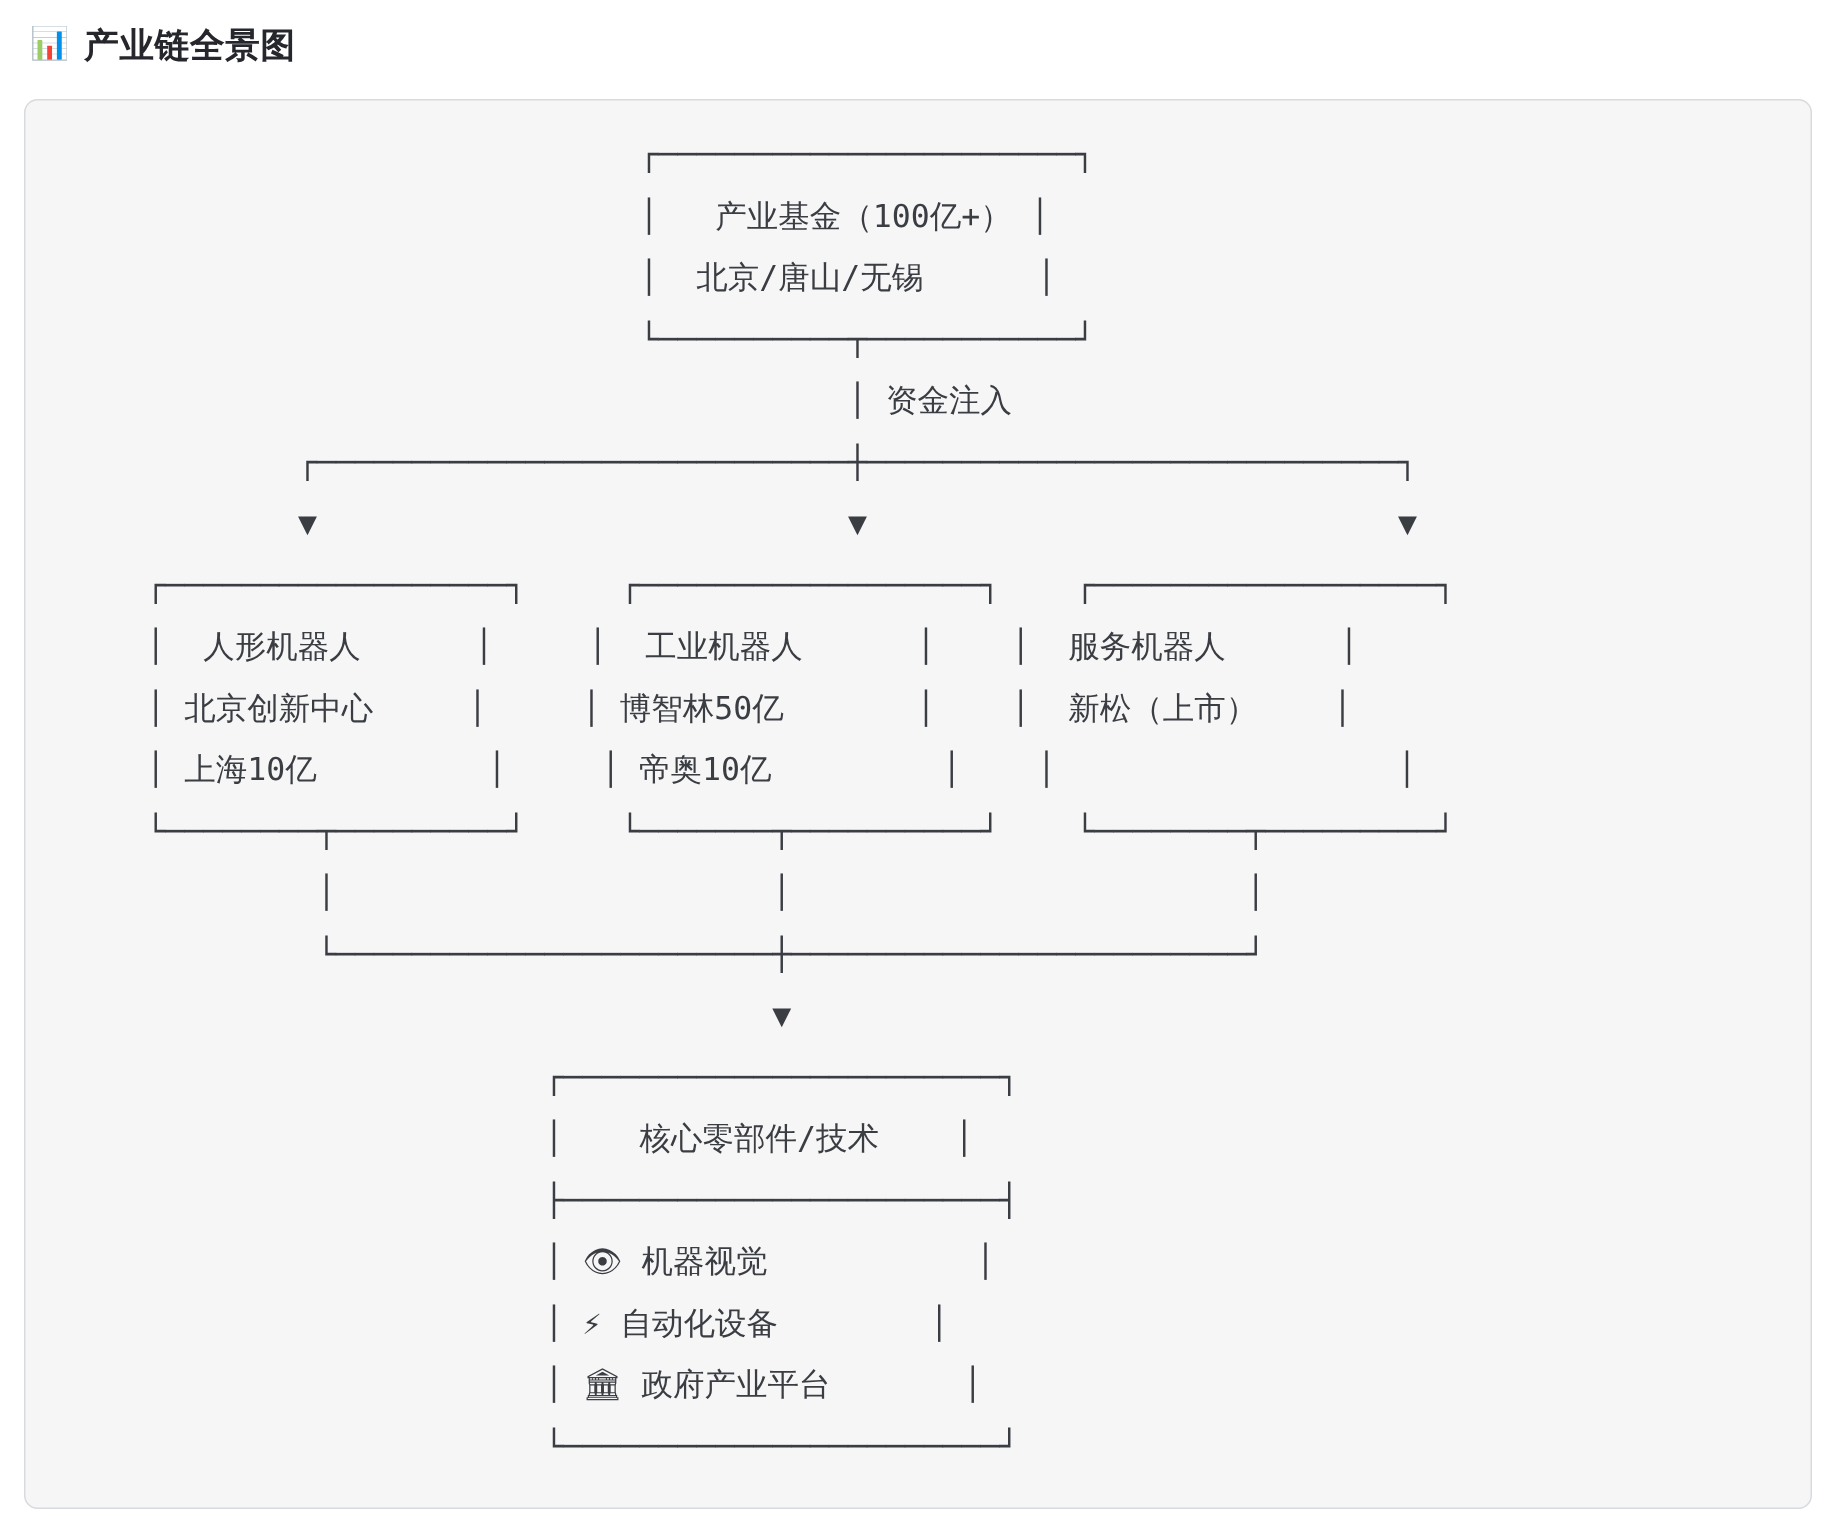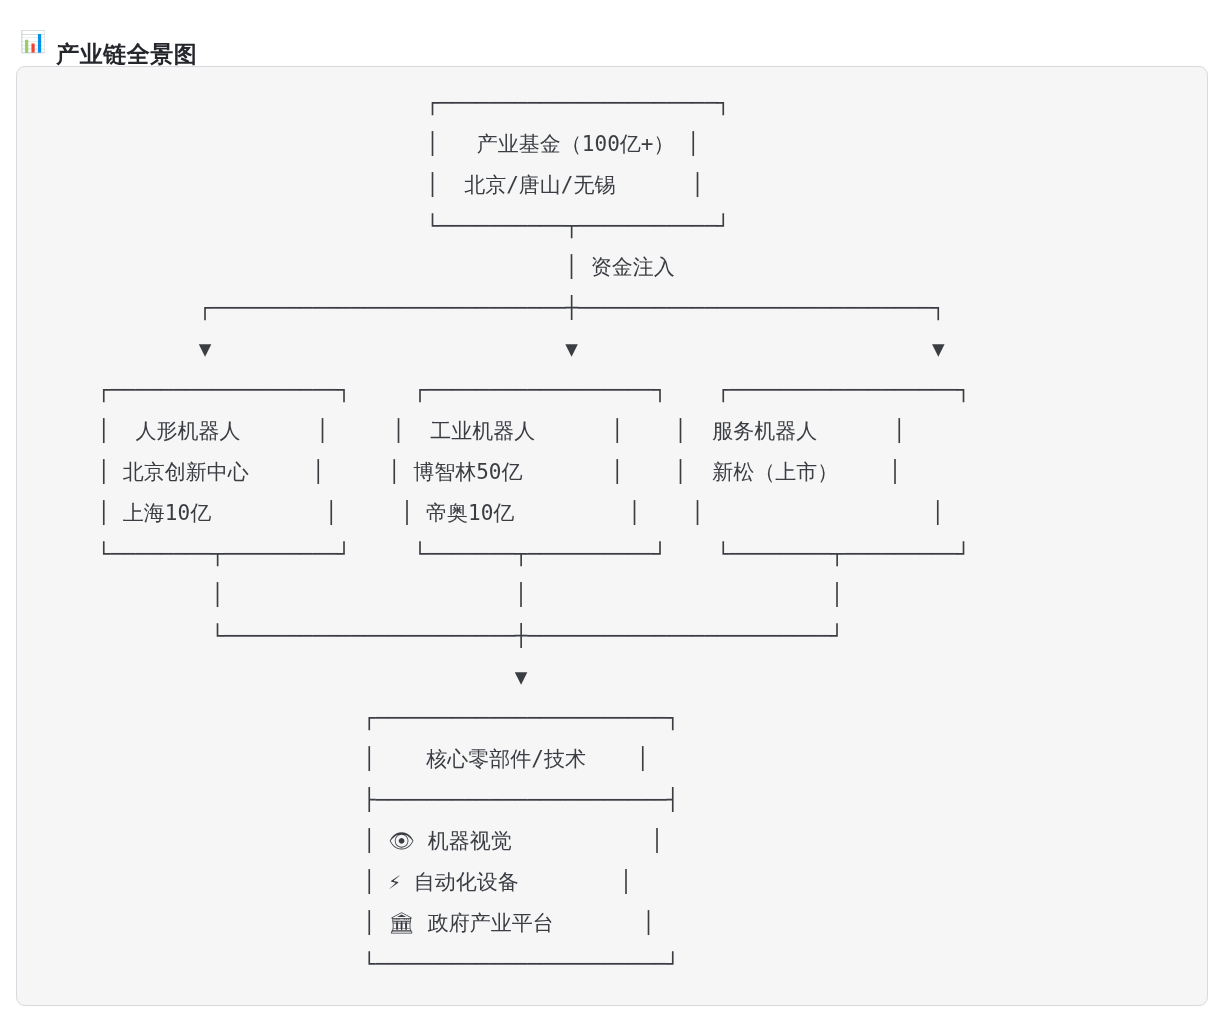--- a/index.html
+++ b/index.html
@@ -28,21 +28,20 @@
   .header .icon {
     font-size: 21px;
     line-height: 28px;
   }
   .header .title {
     font-size: 23px;
     font-weight: 700;
     color: #25272c;
     letter-spacing: 0.5px;
     line-height: 28px;
-    margin-top: 24px;
   }
   .panel {
     position: absolute;
     left: 16px;
     top: 66px;
     width: 1192px;
     height: 940px;
     box-sizing: border-box;
     background: #f6f6f7;
     border: 1px solid #d7dade;

